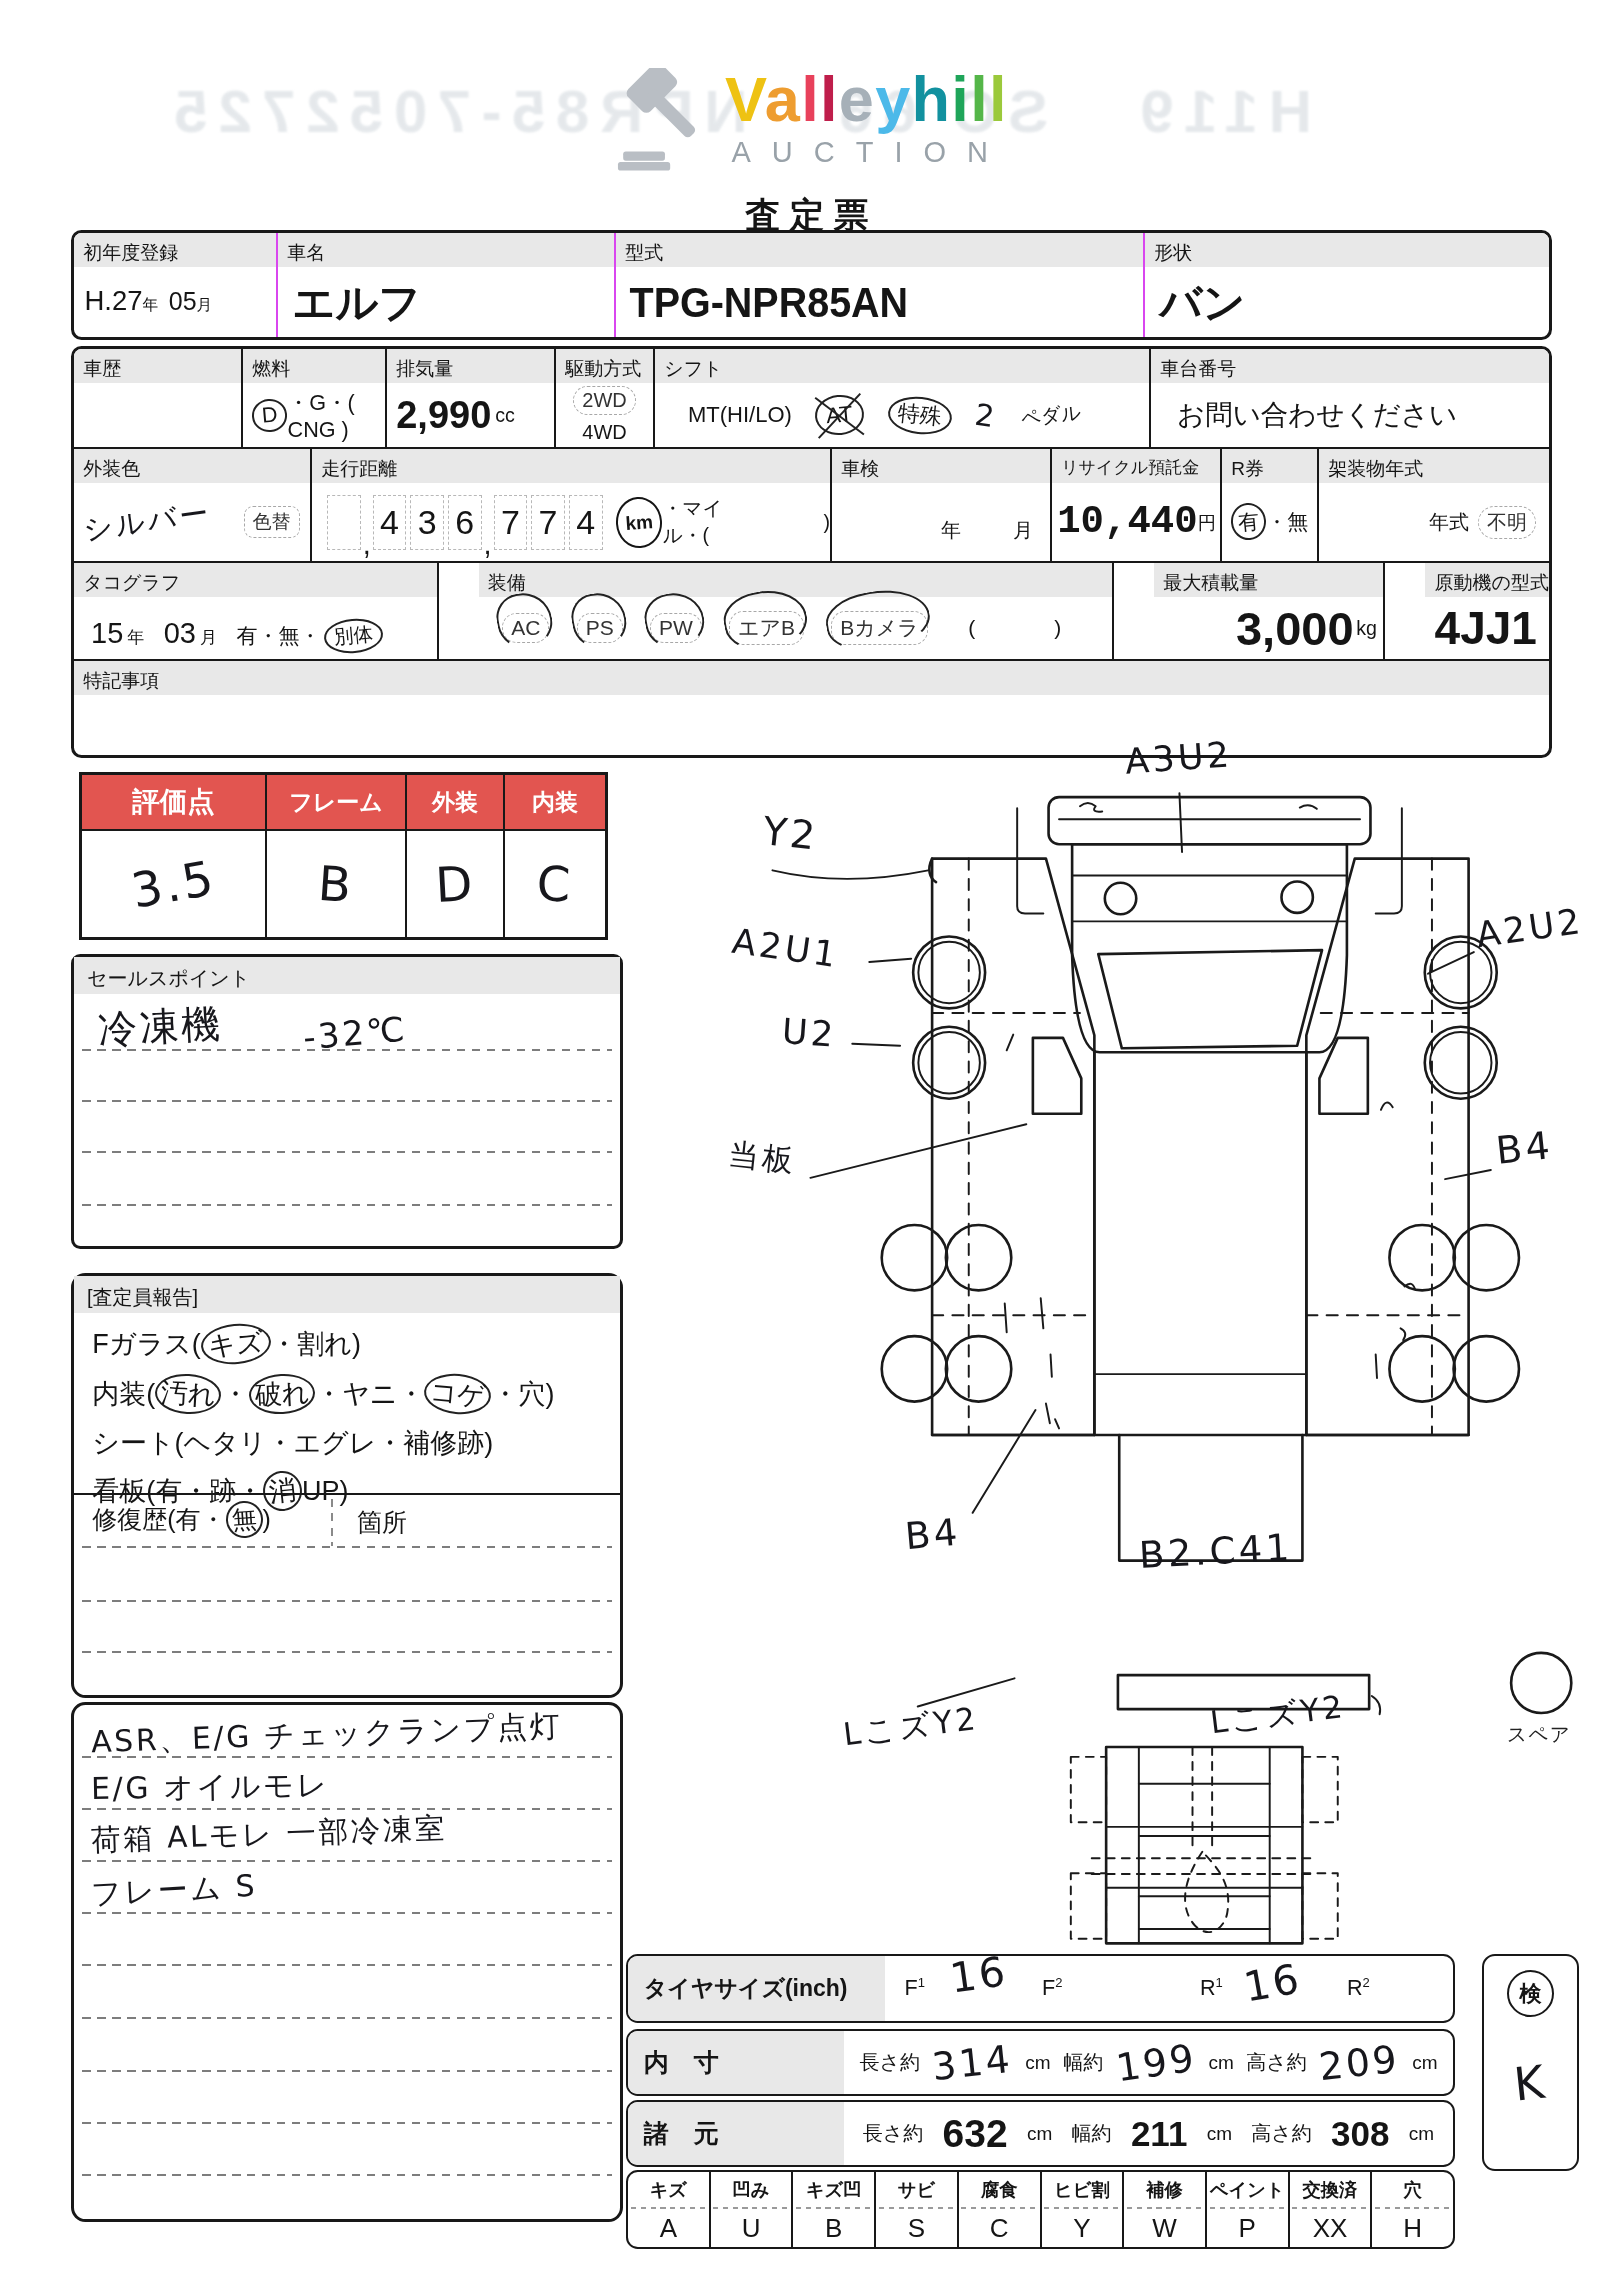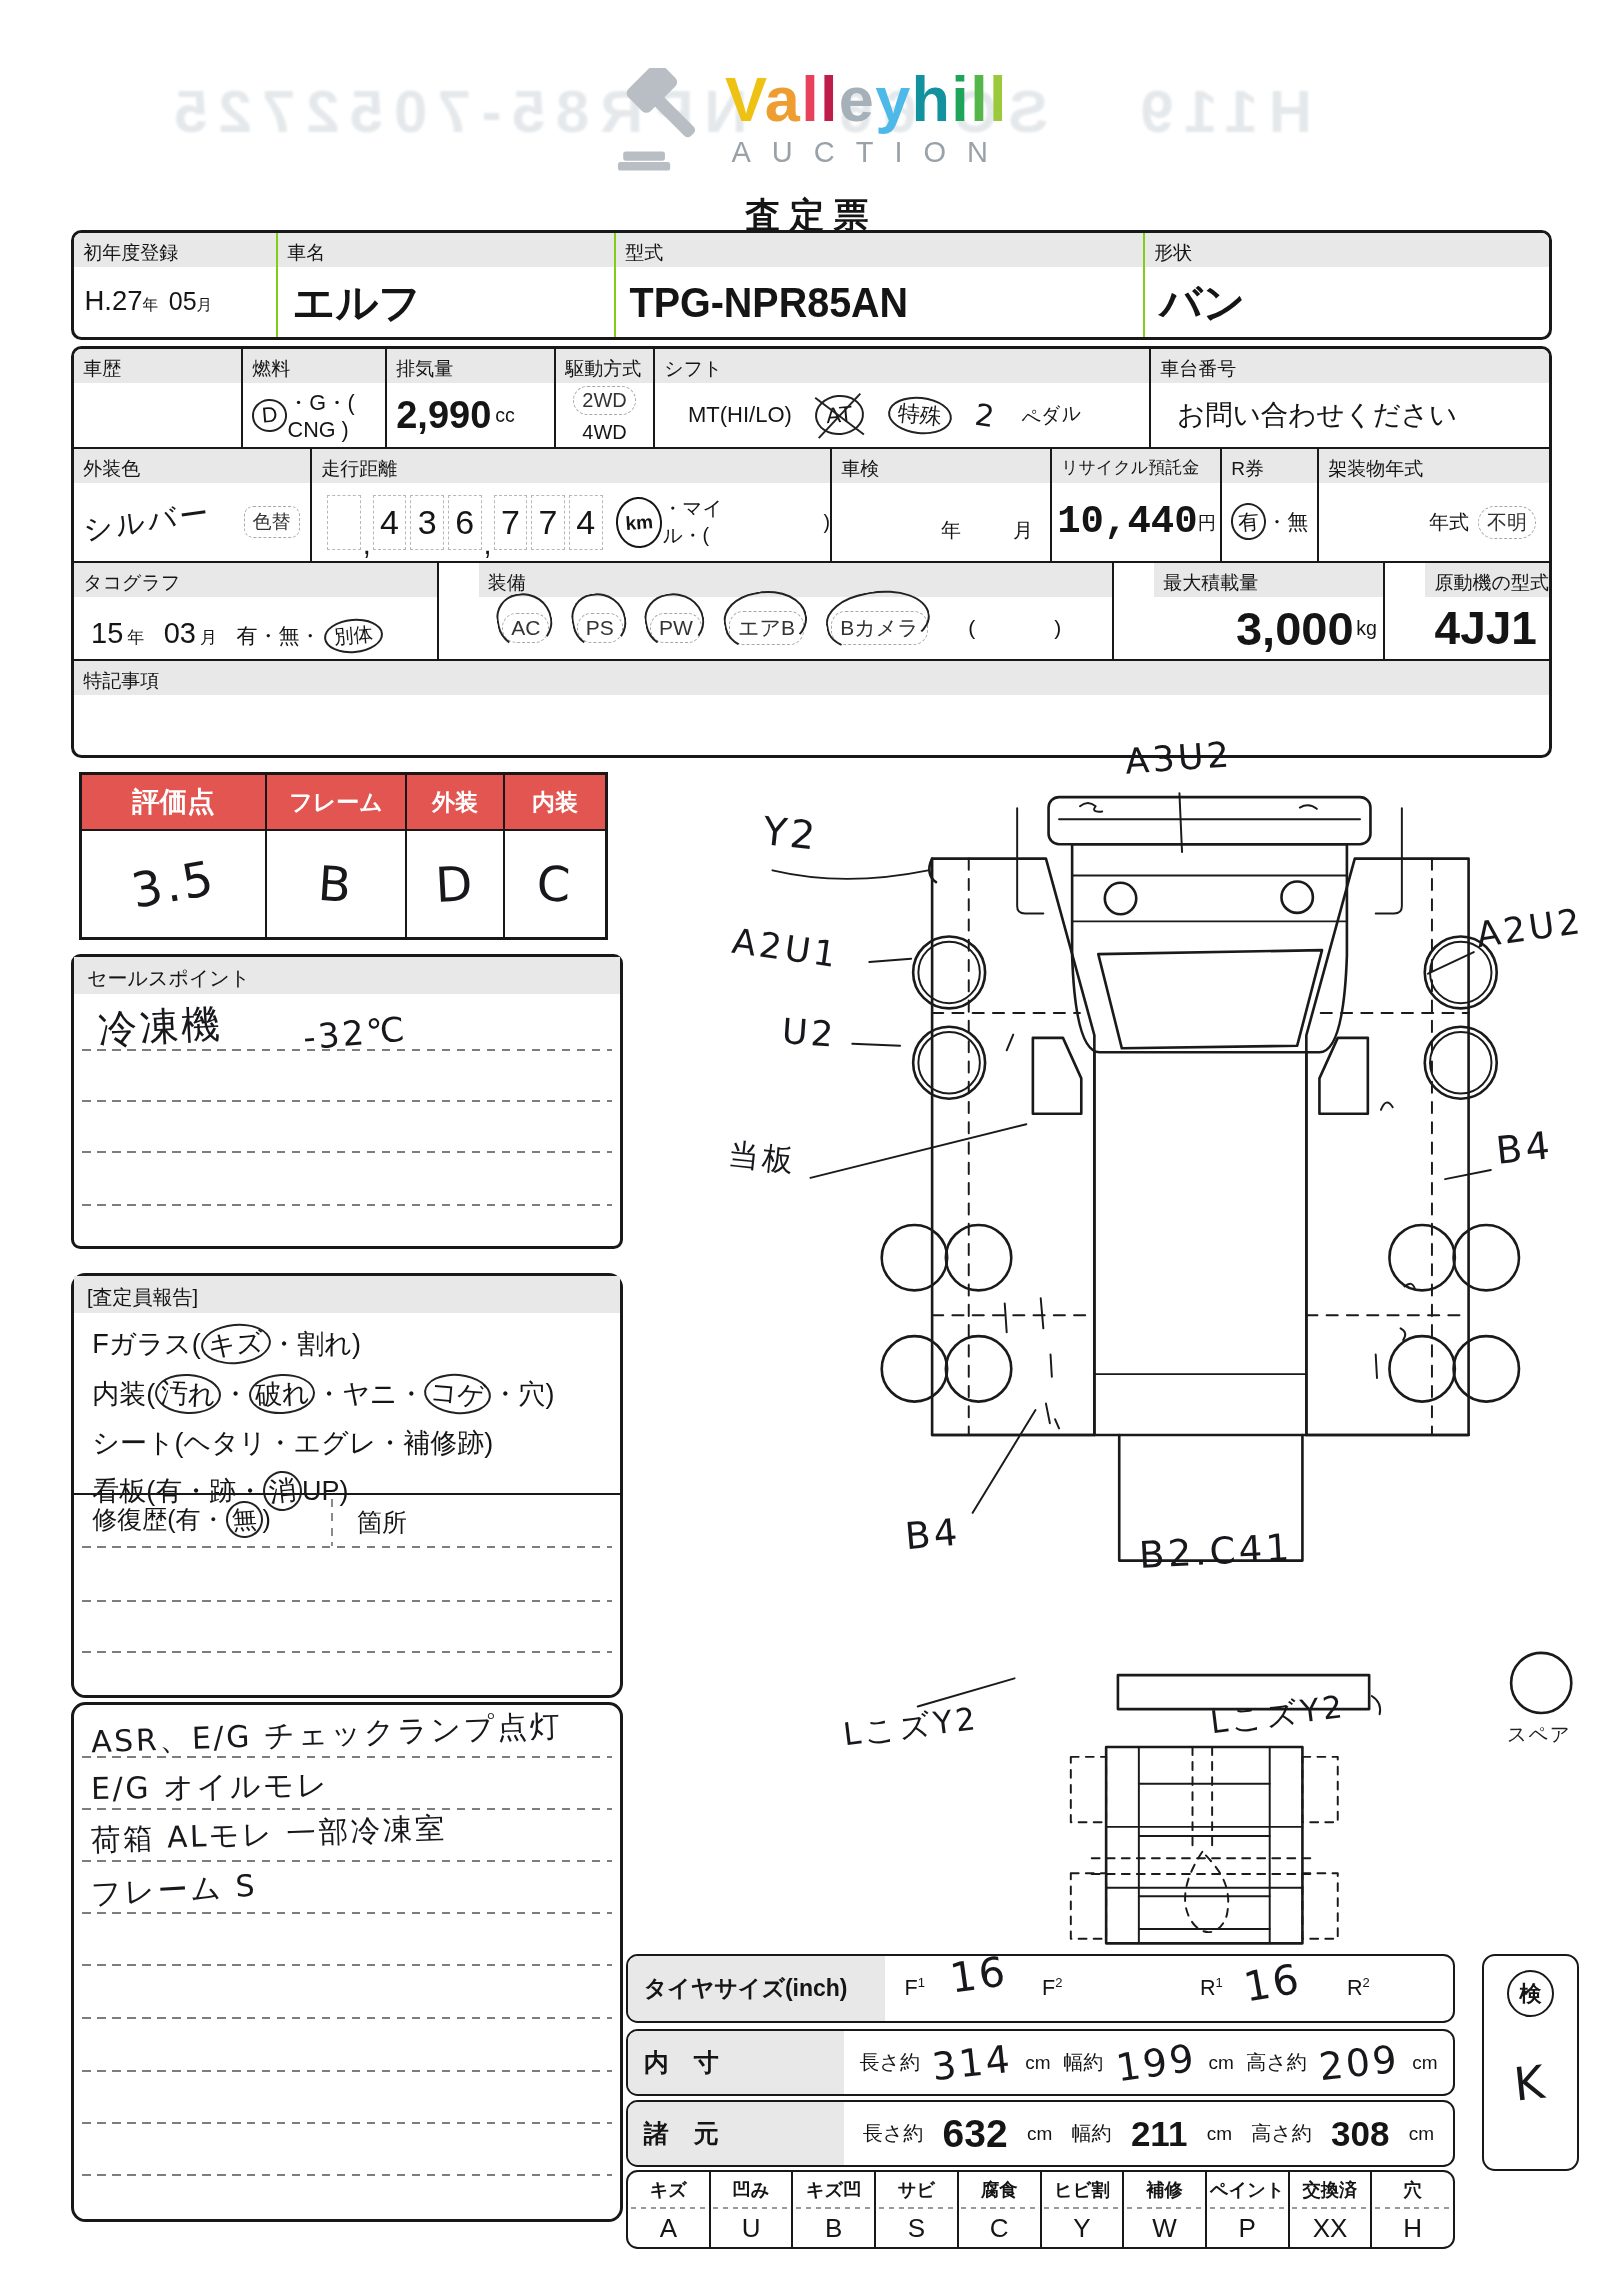--- a/index.html
+++ b/index.html
@@ -27,21 +27,21 @@
             border-radius:48% 60% 52% 55%;transform:rotate(-10deg);border-bottom-color:transparent;}
   
   .wm{position:absolute;top:77px;left:164px;transform:scaleX(-1);font-size:60px;font-weight:700;
       color:#ccd3d9;opacity:.5;letter-spacing:10.5px;filter:blur(1px);white-space:pre;}
   .brand{position:absolute;left:0;top:68px;width:1623px;display:flex;justify-content:center;gap:13px;}
   .brand-name{font-size:63px;font-weight:700;letter-spacing:1.3px;line-height:1;}
   .brand-sub{font-size:29px;letter-spacing:21px;color:#99a2a9;font-weight:400;margin-top:5.2px;padding-left:6.5px;}
   .title{position:absolute;left:0;top:192px;width:1623px;text-align:center;font-size:35px;font-weight:700;letter-spacing:9.2px;}
   
   .htable{left:71px;top:230px;width:1481px;height:110px;display:flex;overflow:hidden;}
-  .htable .cell{border-right:2px solid #84cc16;box-sizing:border-box;}
+  .htable .cell{border-right:2px solid #d946ef;box-sizing:border-box;}
   .htable .cell:last-child{border-right:none;}
   .bigval{font-size:42px;font-weight:700;}
   
   .stable{left:71px;top:346px;width:1481px;height:412px;overflow:hidden;display:flex;flex-direction:column;}
   .srow{display:flex;box-sizing:border-box;}
   .srow + .srow{border-top:2px solid #181818;}
   .srow .cell{border-right:2px solid #181818;box-sizing:border-box;display:flex;flex-direction:column;}
   .srow .cell:last-child{border-right:none;}
   .srow .cval{flex:1;padding-left:9.2px;font-size:22px;}
   

